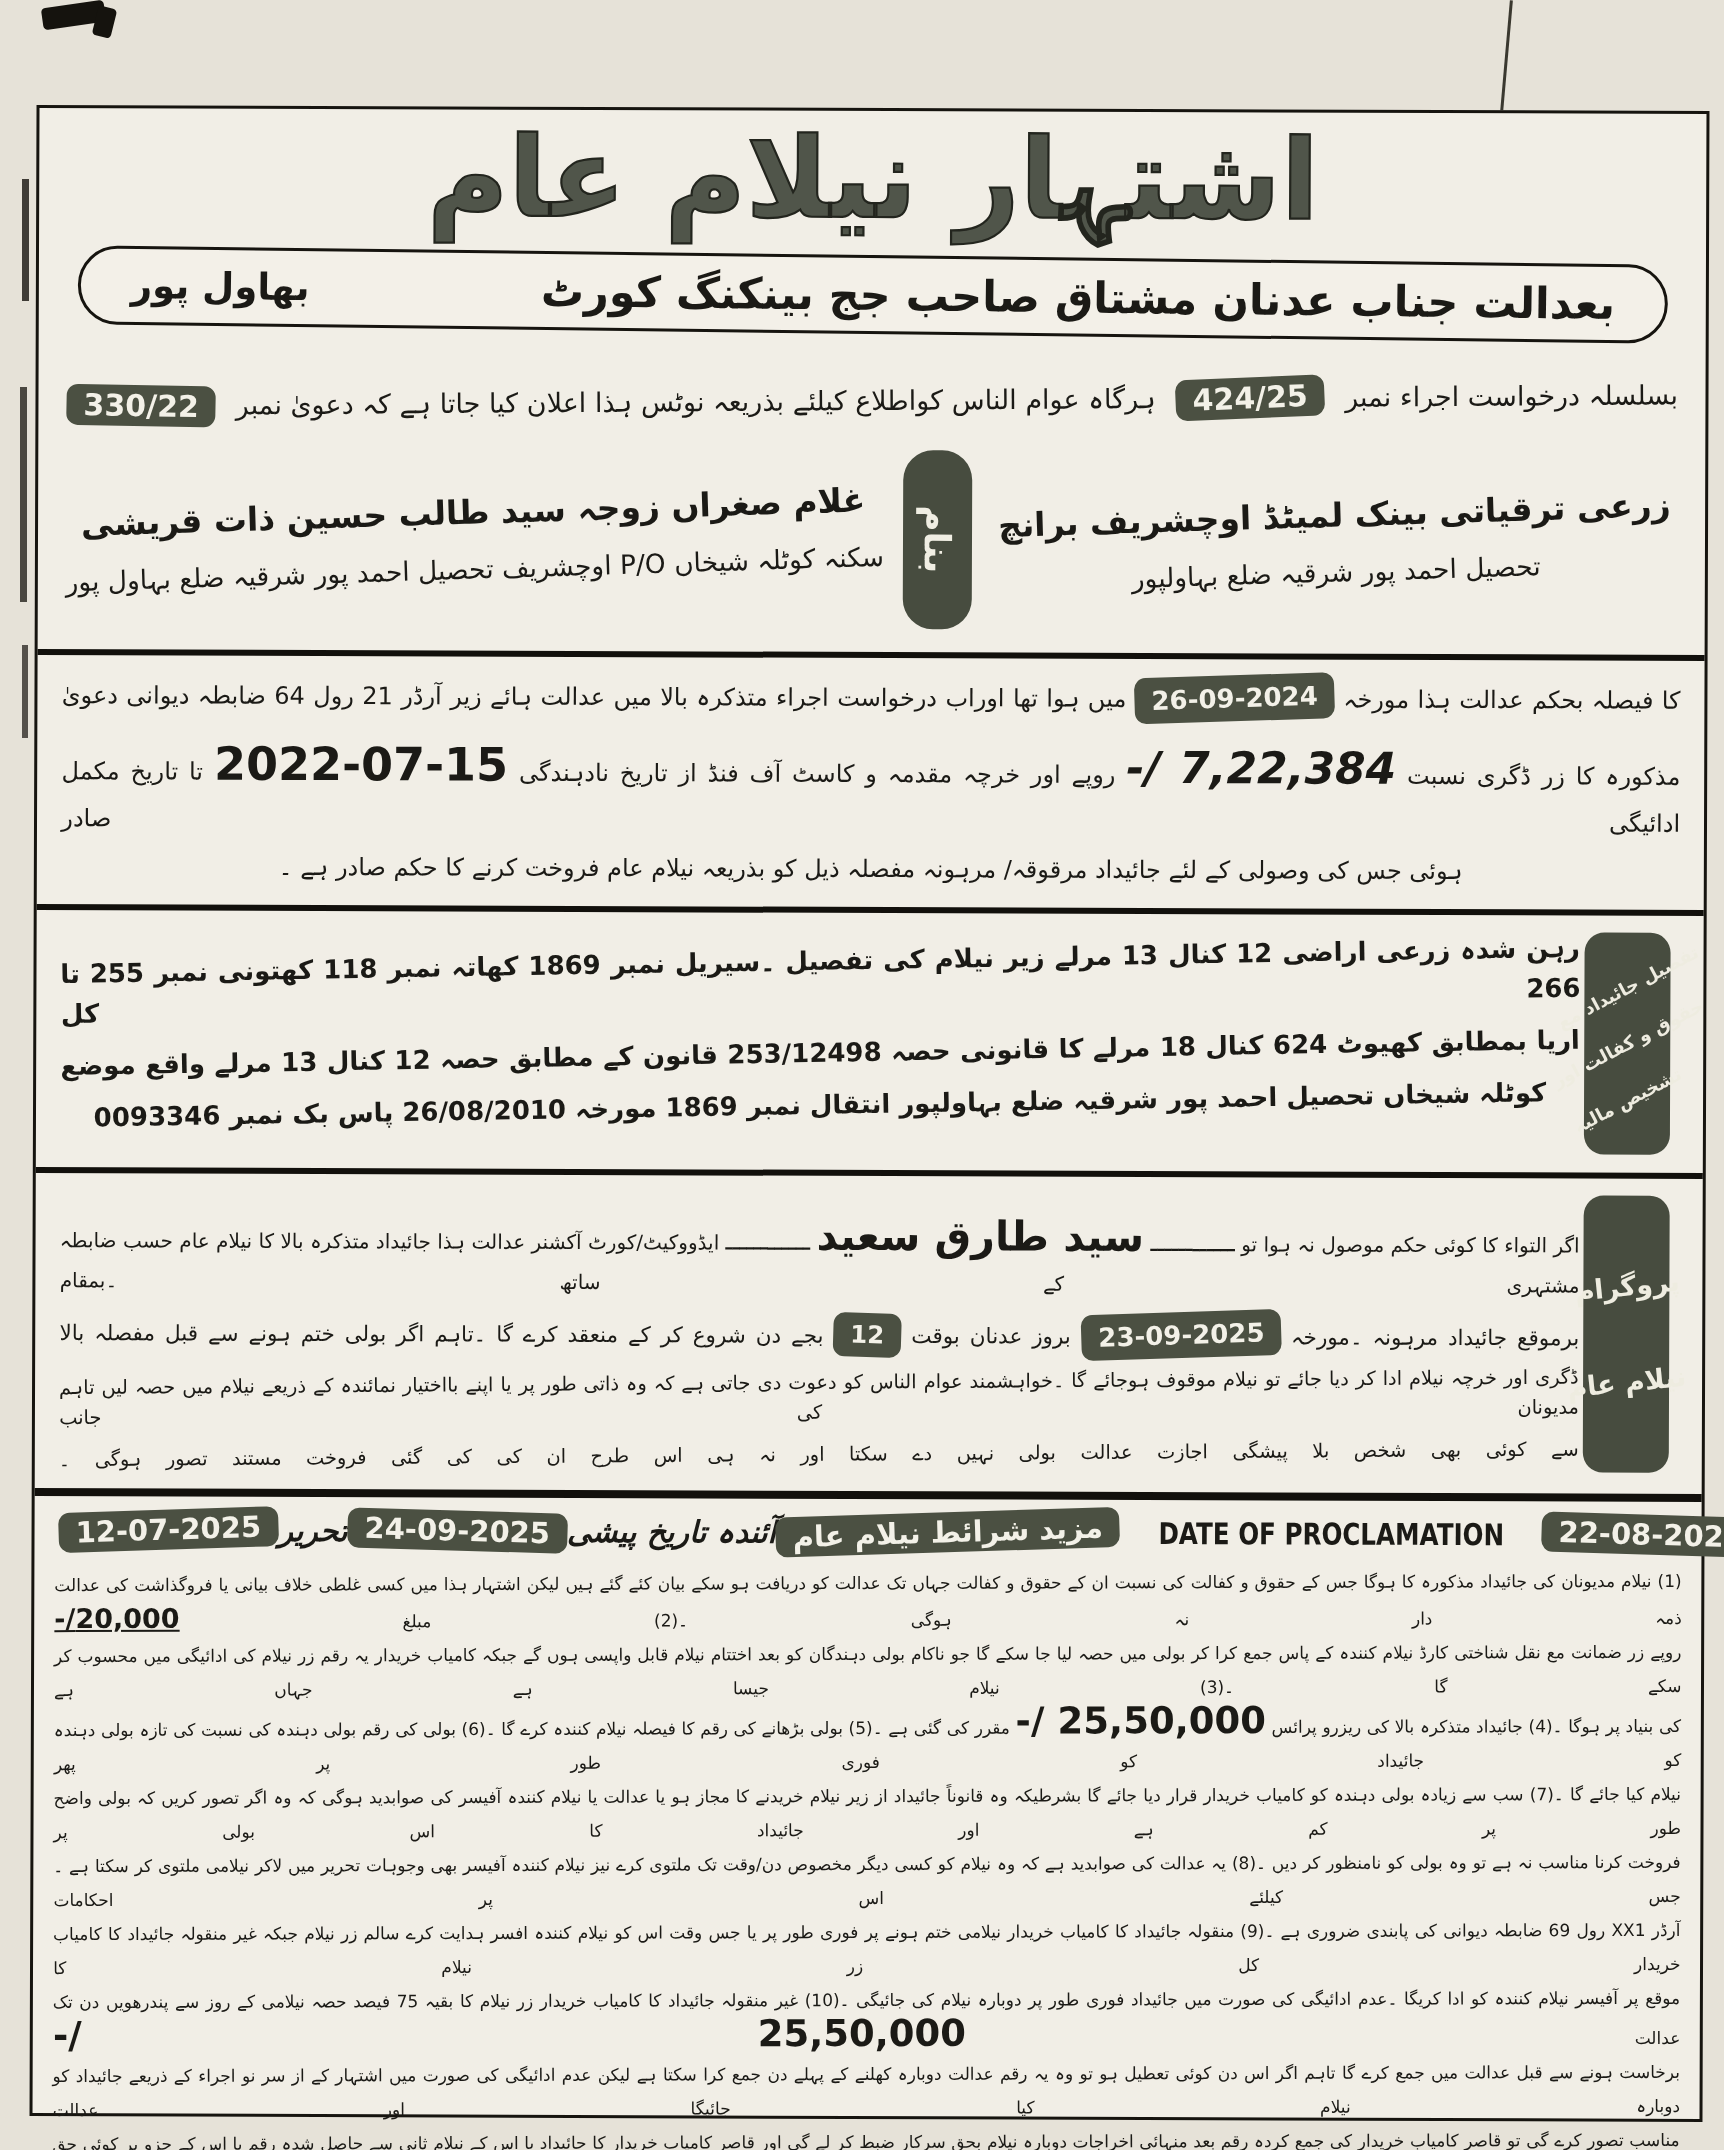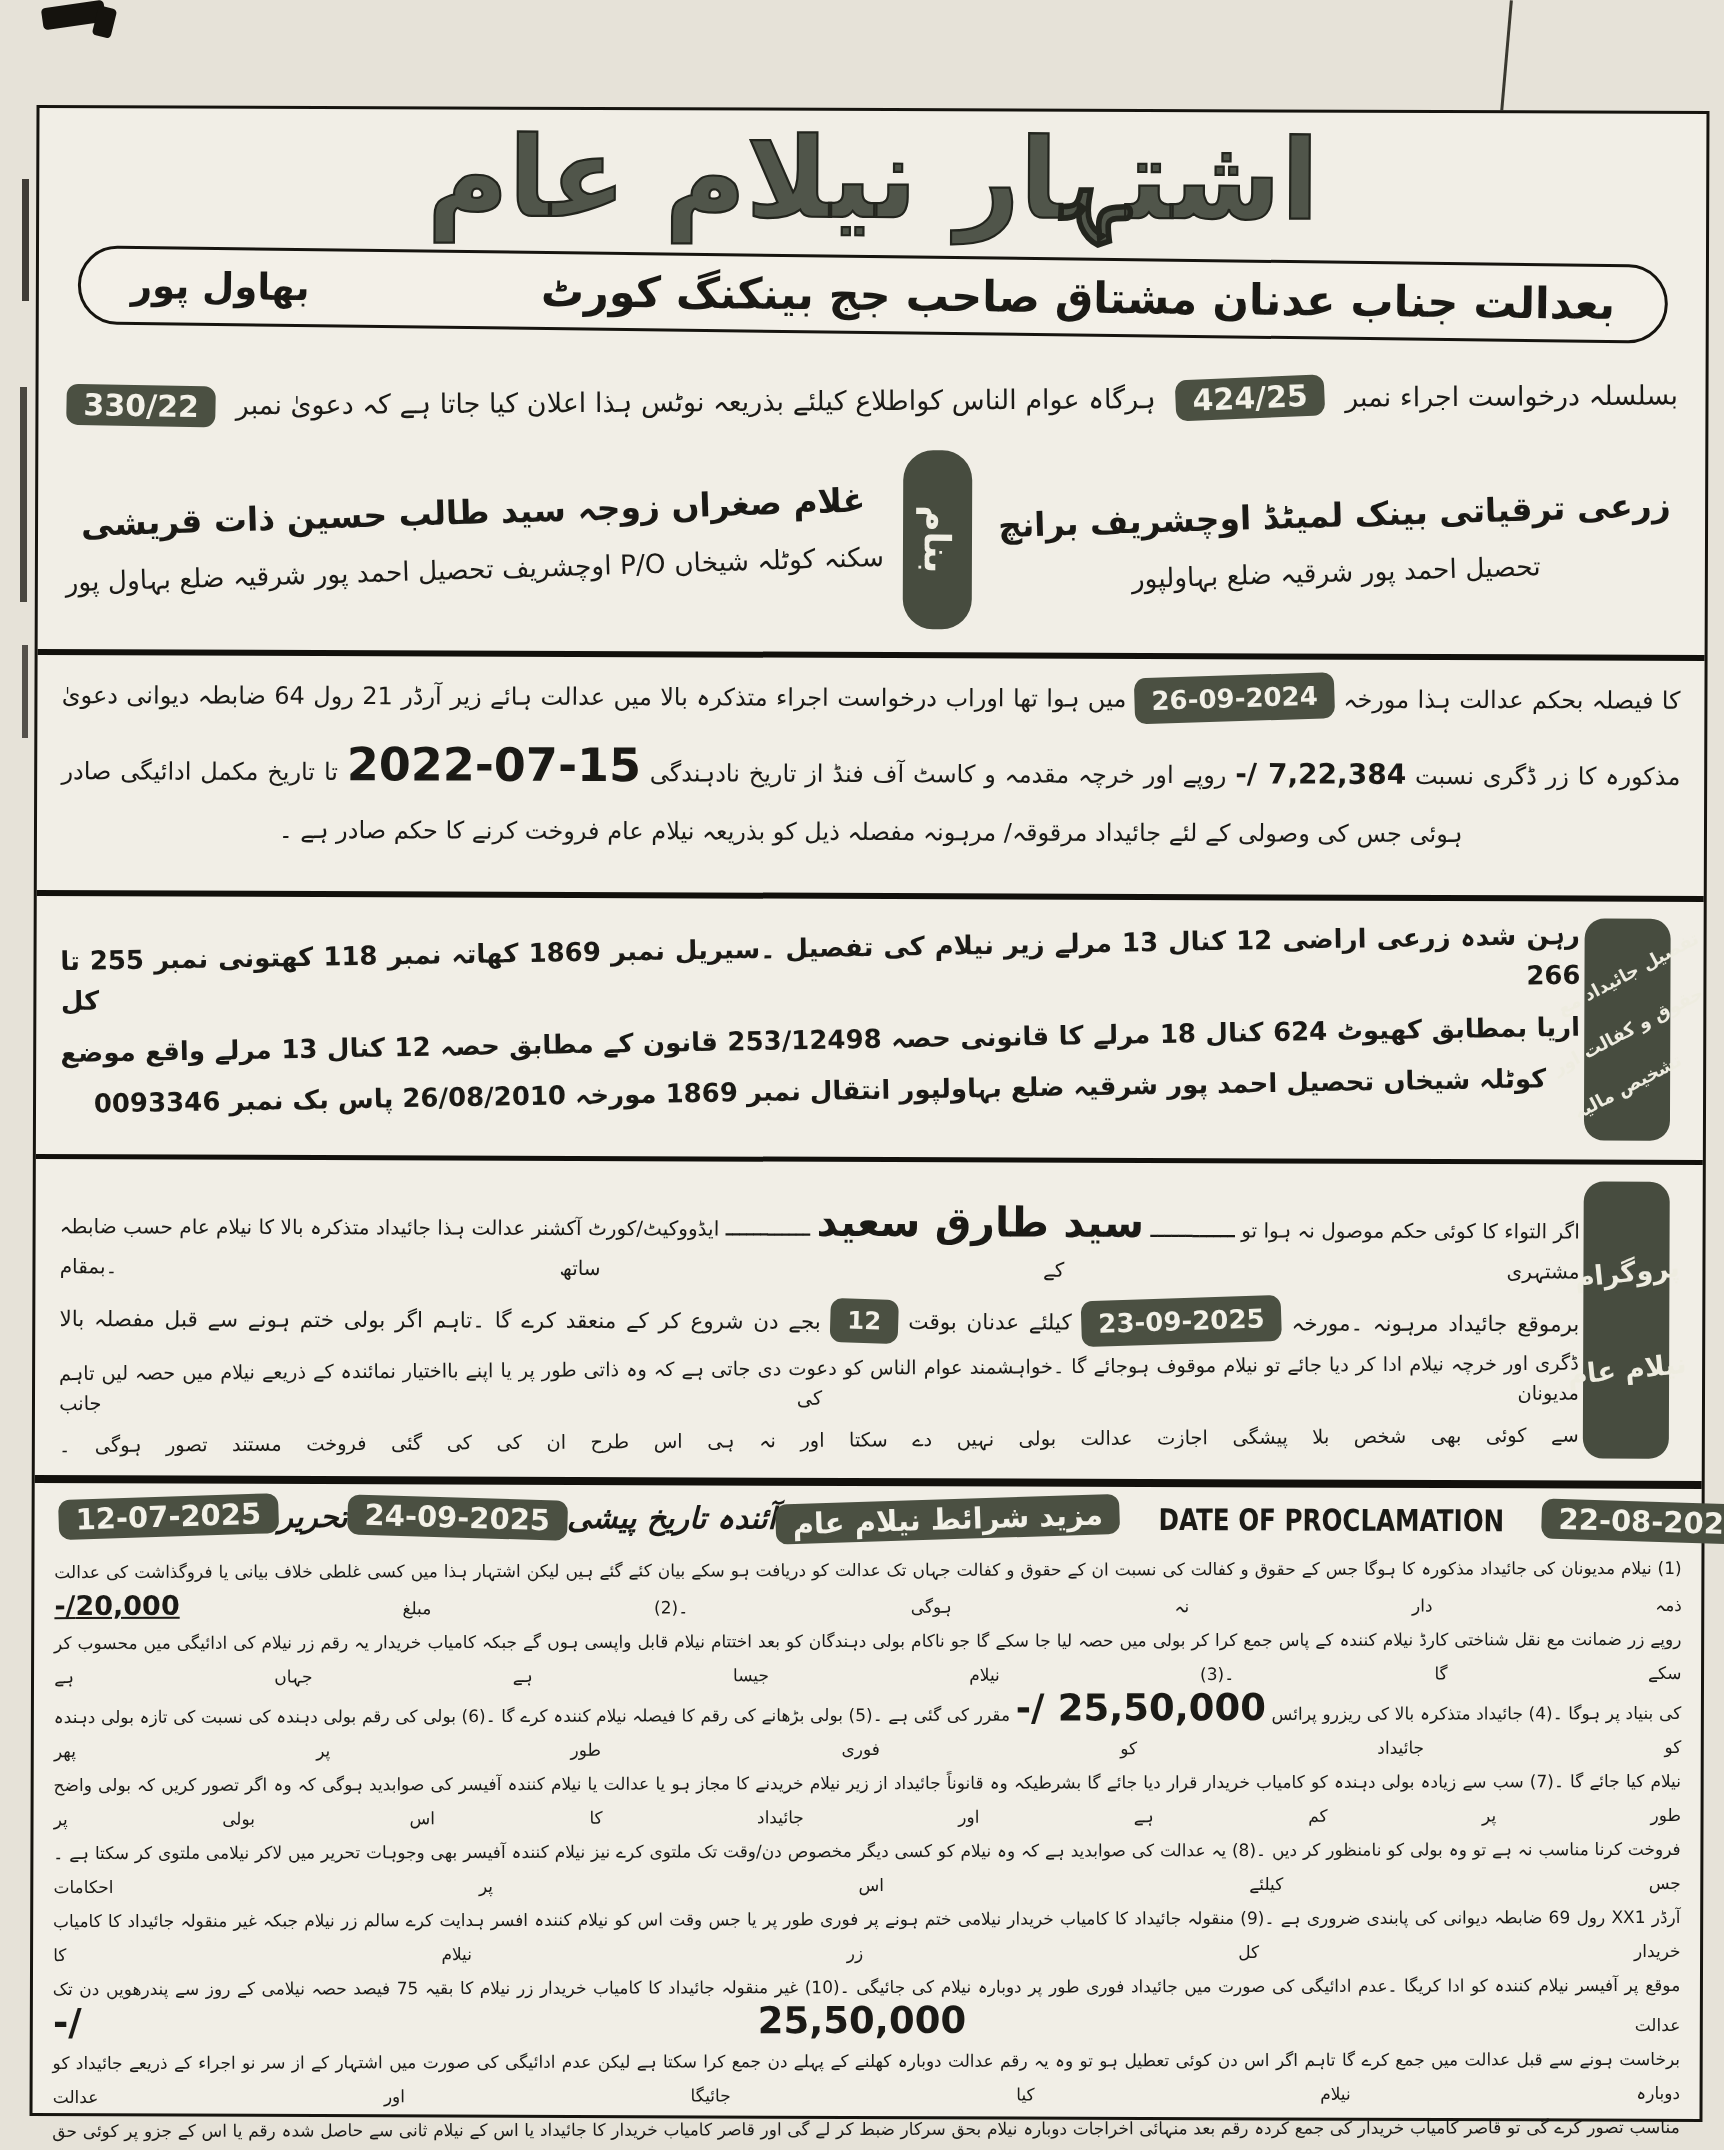--- a/index.html
+++ b/index.html
@@ -62,21 +62,21 @@
     border-radius:30px;display:flex;align-items:center;justify-content:center;
     writing-mode:vertical-rl;font-size:36px;font-weight:bold;letter-spacing:8.6px;
   }
 
   .rule{height:5.7px;background:#12100c;margin:18.6px -20px 0;}
 
   .line{direction:rtl;text-align:justify;text-align-last:justify;
         font-size:24px;line-height:1.55;margin:11.5px 4.3px 0;}
   .line.center{text-align:center;text-align-last:center;}
   .badge-date{font-size:26px;}
-  .amount-xl{font-size:28px;font-weight:bold;letter-spacing:0.7px;white-space:nowrap;}
+  .amount-xl{font-size:44px;font-weight:bold;letter-spacing:0.7px;white-space:nowrap;font-style:italic;}
   .date-lg{font-size:46px;font-weight:bold;white-space:nowrap;}
 
   .decree{margin-top:16px;min-height:201px;}
 
   .section-flex{display:flex;align-items:stretch;margin-top:17px;}
   .section-body{flex:1;min-width:0;}
   .side-pill{
     width:86px;background:#474c3f;color:#eeece0;border-radius:20px;margin-right:13px;
     display:flex;flex-direction:column;align-items:center;justify-content:space-evenly;
     padding:8.6px 2.9px;box-sizing:border-box;
@@ -186,21 +186,21 @@
       <div class="line prog-l1">
         <span>اگر التواء کا کوئی حکم موصول نہ ہوا تو</span>
         <span class="prog-dash">ــــــــــــ</span>
         <span class="prog-name">سید طارق سعید</span>
         <span class="prog-dash">ــــــــــــ</span>
         <span>ایڈووکیٹ/کورٹ آکشنر عدالت ہذا جائیداد متذکرہ بالا کا نیلام عام حسب ضابطہ مشتہری کے ساتھ ۔بمقام</span>
       </div>
       <div class="line prog-l2">
         <span>برموقع جائیداد مرہونہ ۔مورخہ</span>
         <span class="badge badge-date">23-09-2025</span>
-        <span>کیلئے</span>
+        <span>بروز</span>
         <span>عدنان</span>
         <span>بوقت</span>
         <span class="badge tilt-r time-badge">12</span>
         <span>بجے دن شروع کر کے منعقد کرے گا ۔تاہم اگر بولی ختم ہونے سے قبل مفصلہ بالا</span>
       </div>
       <div class="line prog-small">ڈگری اور خرچہ نیلام ادا کر دیا جائے تو نیلام موقوف ہوجائے گا ۔خواہشمند عوام الناس کو دعوت دی جاتی ہے کہ وہ ذاتی طور پر یا اپنے بااختیار نمائندہ کے ذریعے نیلام میں حصہ لیں تاہم مدیونان کی جانب</div>
       <div class="line prog-small">سے کوئی بھی شخص بلا پیشگی اجازت عدالت بولی نہیں دے سکتا اور نہ ہی اس طرح ان کی کی گئی فروخت مستند تصور ہوگی ۔</div>
     </div>
     <div class="side-pill program-pill">
       <span class="sl">پروگرام</span>

